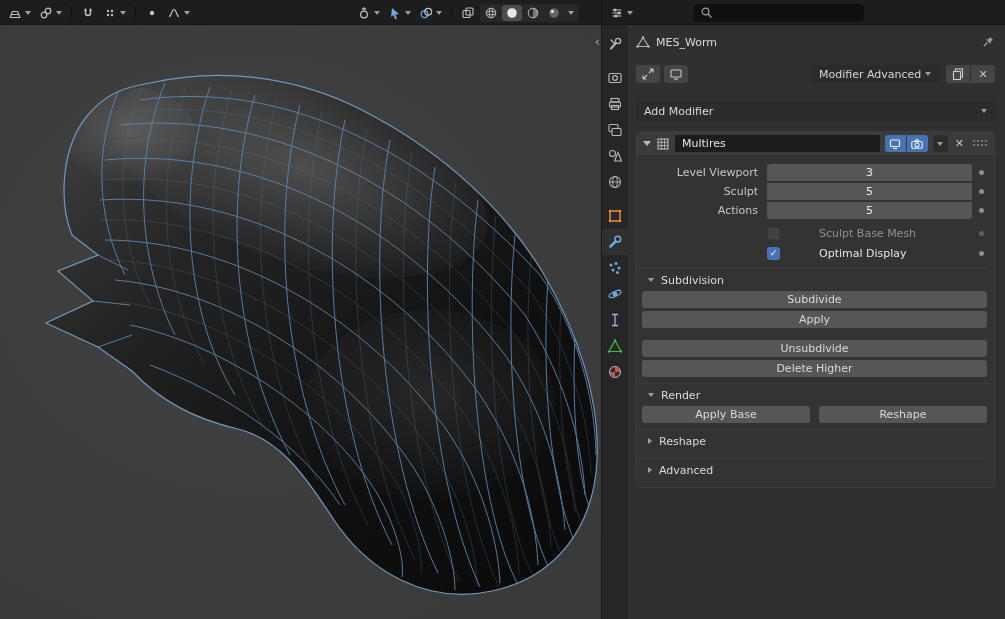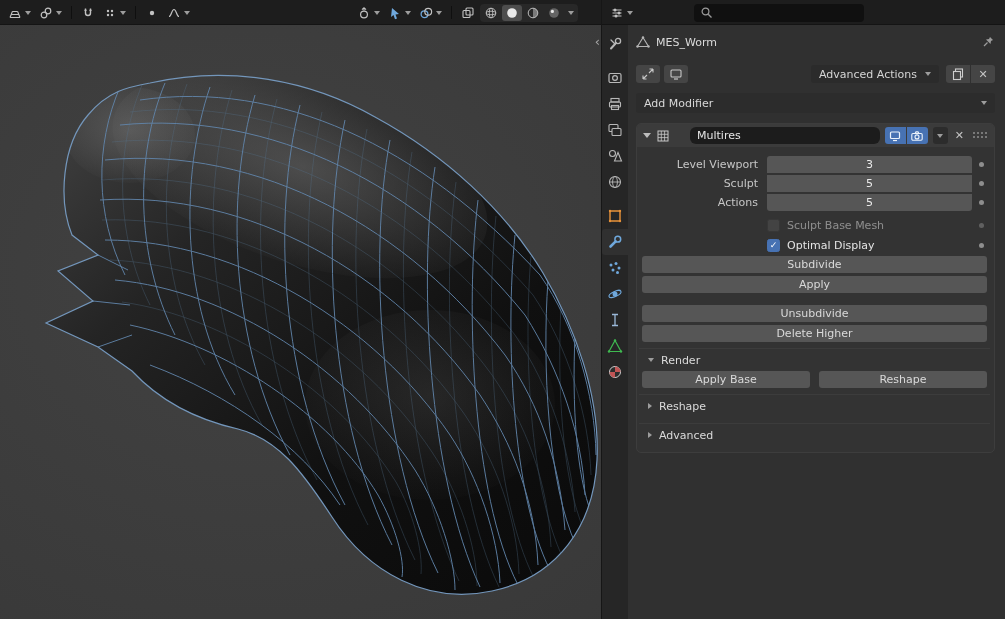--- a/index.html
+++ b/index.html
@@ -45,27 +45,27 @@
 
   .toolrow { display:flex; align-items:center; margin-top:13px; height:20px; gap:4px; }
   .sqbtn { width:24px; height:18px; background:#454545; border-radius:3px; display:flex; align-items:center; justify-content:center; }
   .dropbtn { height:18px; width:128px; background:#2b2b2b; border-radius:3px; display:flex; align-items:center; padding:0 8px; color:#d5d5d5; }
   .dropbtn .chev { margin-left:auto; }
   .pairgrp { display:flex; gap:1px; margin-left:3px; }
   .pairgrp .sqbtn { border-radius:0; }
   .pairgrp .sqbtn:first-child { border-radius:3px 0 0 3px; }
   .pairgrp .sqbtn:last-child { border-radius:0 3px 3px 0; }
 
-  .addmod { margin-top:9px; height:20px; background:#2c2c2c; border-radius:3px; display:flex; align-items:center; padding:0 8px; color:#d8d8d8; }
+  .addmod { margin-top:17px; height:20px; background:#2c2c2c; border-radius:3px; display:flex; align-items:center; padding:0 8px; color:#d8d8d8; }
   .addmod .chev { margin-left:auto; }
 
   .modblock { margin-top:10px; background:#333333; border:1px solid #3d3d3d; border-radius:5px; padding-bottom:6px; }
   .modhdr { height:23px; background:#3b3b3b; border-radius:4px 4px 0 0; display:flex; align-items:center; gap:5px; padding:0 6px; }
   .tri-down { width:0; height:0; border-left:4px solid transparent; border-right:4px solid transparent; border-top:5px solid #bdbdbd; }
-  .nameinput { flex:1; height:17px; background:#1c1c1c; border-radius:6px; display:flex; align-items:center; padding:0 7px; color:#e6e6e6;margin-left:15px; }
+  .nameinput { flex:1; height:17px; background:#1c1c1c; border-radius:1px; display:flex; align-items:center; padding:0 7px; color:#e6e6e6; }
   .blugrp { display:flex; gap:1px; }
   .blubtn { width:21px; height:17px; background:#4772b3; display:flex; align-items:center; justify-content:center; }
   .blugrp .blubtn:first-child { border-radius:3px 0 0 3px; }
   .blugrp .blubtn:last-child { border-radius:0 3px 3px 0; }
   .xtrabtn { width:15px; height:17px; background:#2c2c2c; border-radius:3px; display:flex; align-items:center; justify-content:center; }
   .closex { color:#c5c5c5; font-size:11px; padding:0 2px; line-height:1; }
   .grip { display:grid; grid-template-columns:repeat(4,3px); grid-template-rows:repeat(2,3px); gap:1px; margin-left:2px; }
   .grip i { width:2px; height:2px; border-radius:50%; background:#8f8f8f; }
 
   .modbody { padding:8px 4px 0 2px; }
@@ -73,21 +73,21 @@
   .prow.grp { margin-bottom:1px; }
   .plabel { width:128px; text-align:right; padding-right:9px; color:#c6c6c6; flex:none; }
   .pfield { flex:1; height:17px; background:#565656; display:flex; align-items:center; justify-content:center; color:#ebebeb; }
   .rf-top { border-radius:3px 3px 0 0; }
   .rf-bot { border-radius:0 0 3px 3px; }
   .dotcol { width:18px; display:flex; justify-content:center; flex:none; }
   .dot { width:5px; height:5px; border-radius:50%; background:#8e8e8e; }
   .cbwrap { flex:1; display:flex; align-items:center; gap:7px; }
   .cb { width:13px; height:13px; border-radius:2.5px; background:#545454; border:1px solid #3c3c3c; display:flex; align-items:center; justify-content:center; font-size:9px; color:#fff; line-height:1; }
   .cb.on { background:#4772b3; border-color:#4772b3; }
-  .cblabel { color:#e4e4e4; }
+  .cblabel { color:#e4e4e4;margin-left:32px; }
   .rowdis { opacity:.5; }
   .cbgap { margin-top:5px; }
 
   .secthdr { height:23px; display:flex; align-items:center; gap:7px; padding-left:9px; color:#dadada; border-top:1px solid #3c3c3c; margin-top:6px; }
   .tri-s-down { width:0; height:0; border-left:3.5px solid transparent; border-right:3.5px solid transparent; border-top:4.5px solid #9d9d9d; }
   .tri-s-right { width:0; height:0; border-top:3.5px solid transparent; border-bottom:3.5px solid transparent; border-left:4.5px solid #9d9d9d; }
   .btnrow { display:flex; gap:9px; padding:0 3px; margin-bottom:3px;text-align:right; }
   .btn { flex:1; height:17px; background:#565656; border-radius:3px; display:flex; align-items:center; justify-content:center; color:#d9d9d9; }
   .gaprow { height:9px; }
 </style>
@@ -428,21 +428,21 @@
               </svg>
           </div>
           <div class="sqbtn">
             <svg width="14" height="14">
                 <rect x="2" y="3" width="10" height="7" rx="1" stroke="#c8c8c8" stroke-width="1.1" fill="none"></rect>
                 <path d="M5 12 h4" stroke="#c8c8c8" stroke-width="1.2"></path>
               </svg>
           </div>
           <div class="spacer"></div>
           <div class="dropbtn">
-            <span>Advanced Actions</span>
+            <span>Modifier Advanced</span>
             <span class="chev"></span>
           </div>
           <div class="pairgrp">
             <div class="sqbtn">
               <svg width="14" height="14">
                   <rect x="4.5" y="2" width="7" height="8" stroke="#cecece" stroke-width="1.1" fill="none"></rect>
                   <rect x="2.5" y="4.5" width="7" height="8" stroke="#cecece" stroke-width="1.1" fill="#454545"></rect>
                 </svg>
             </div>
             <div class="sqbtn">
@@ -534,20 +534,24 @@
               <div class="plabel"></div>
               <div class="cbwrap">
                 <span class="cb on">✓</span>
                 <span class="cblabel">Optimal Display</span>
               </div>
               <div class="dotcol">
                   <span class="dot"></span>
                 </div>
             </div>
 
+            <div class="secthdr">
+              <span class="tri-s-down"></span>
+              <span>Subdivision</span>
+            </div>
             <div class="btnrow">
                 <div class="btn">Subdivide</div>
               </div>
             <div class="btnrow">
               <div class="btn">Apply</div>
             </div>
             <div class="gaprow"></div>
             <div class="btnrow">
                 <div class="btn">Unsubdivide</div>
               </div>

